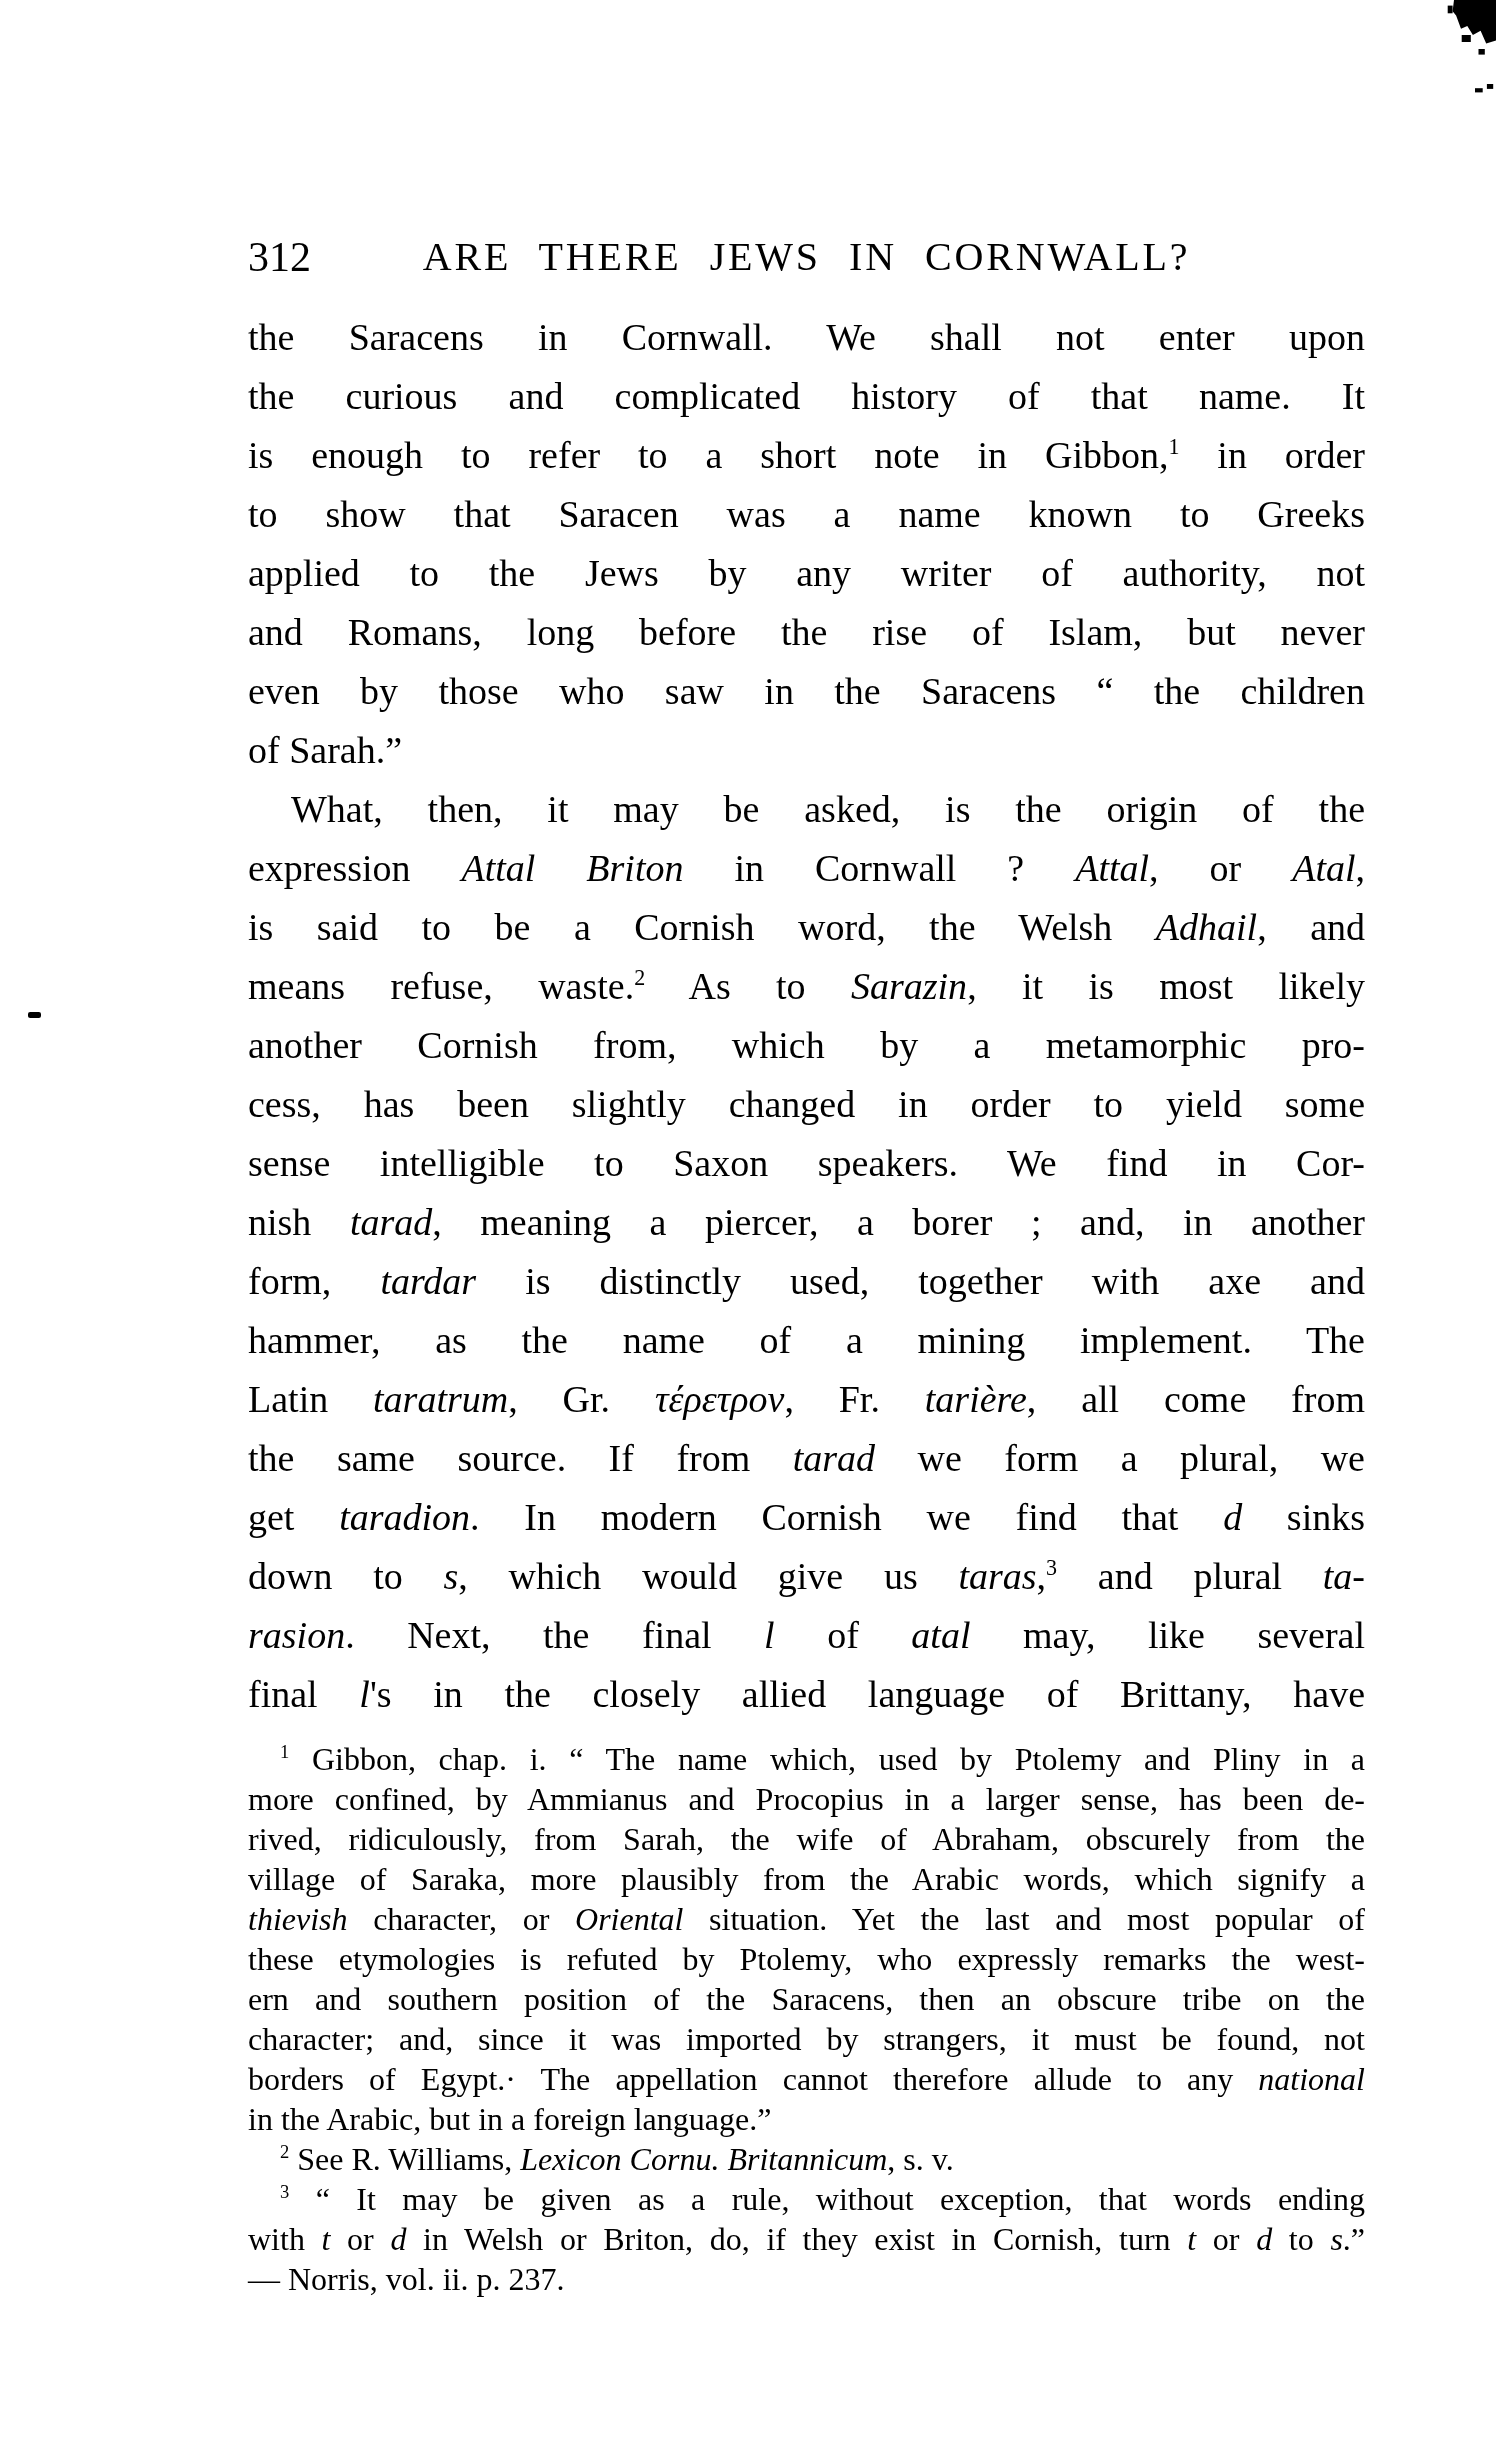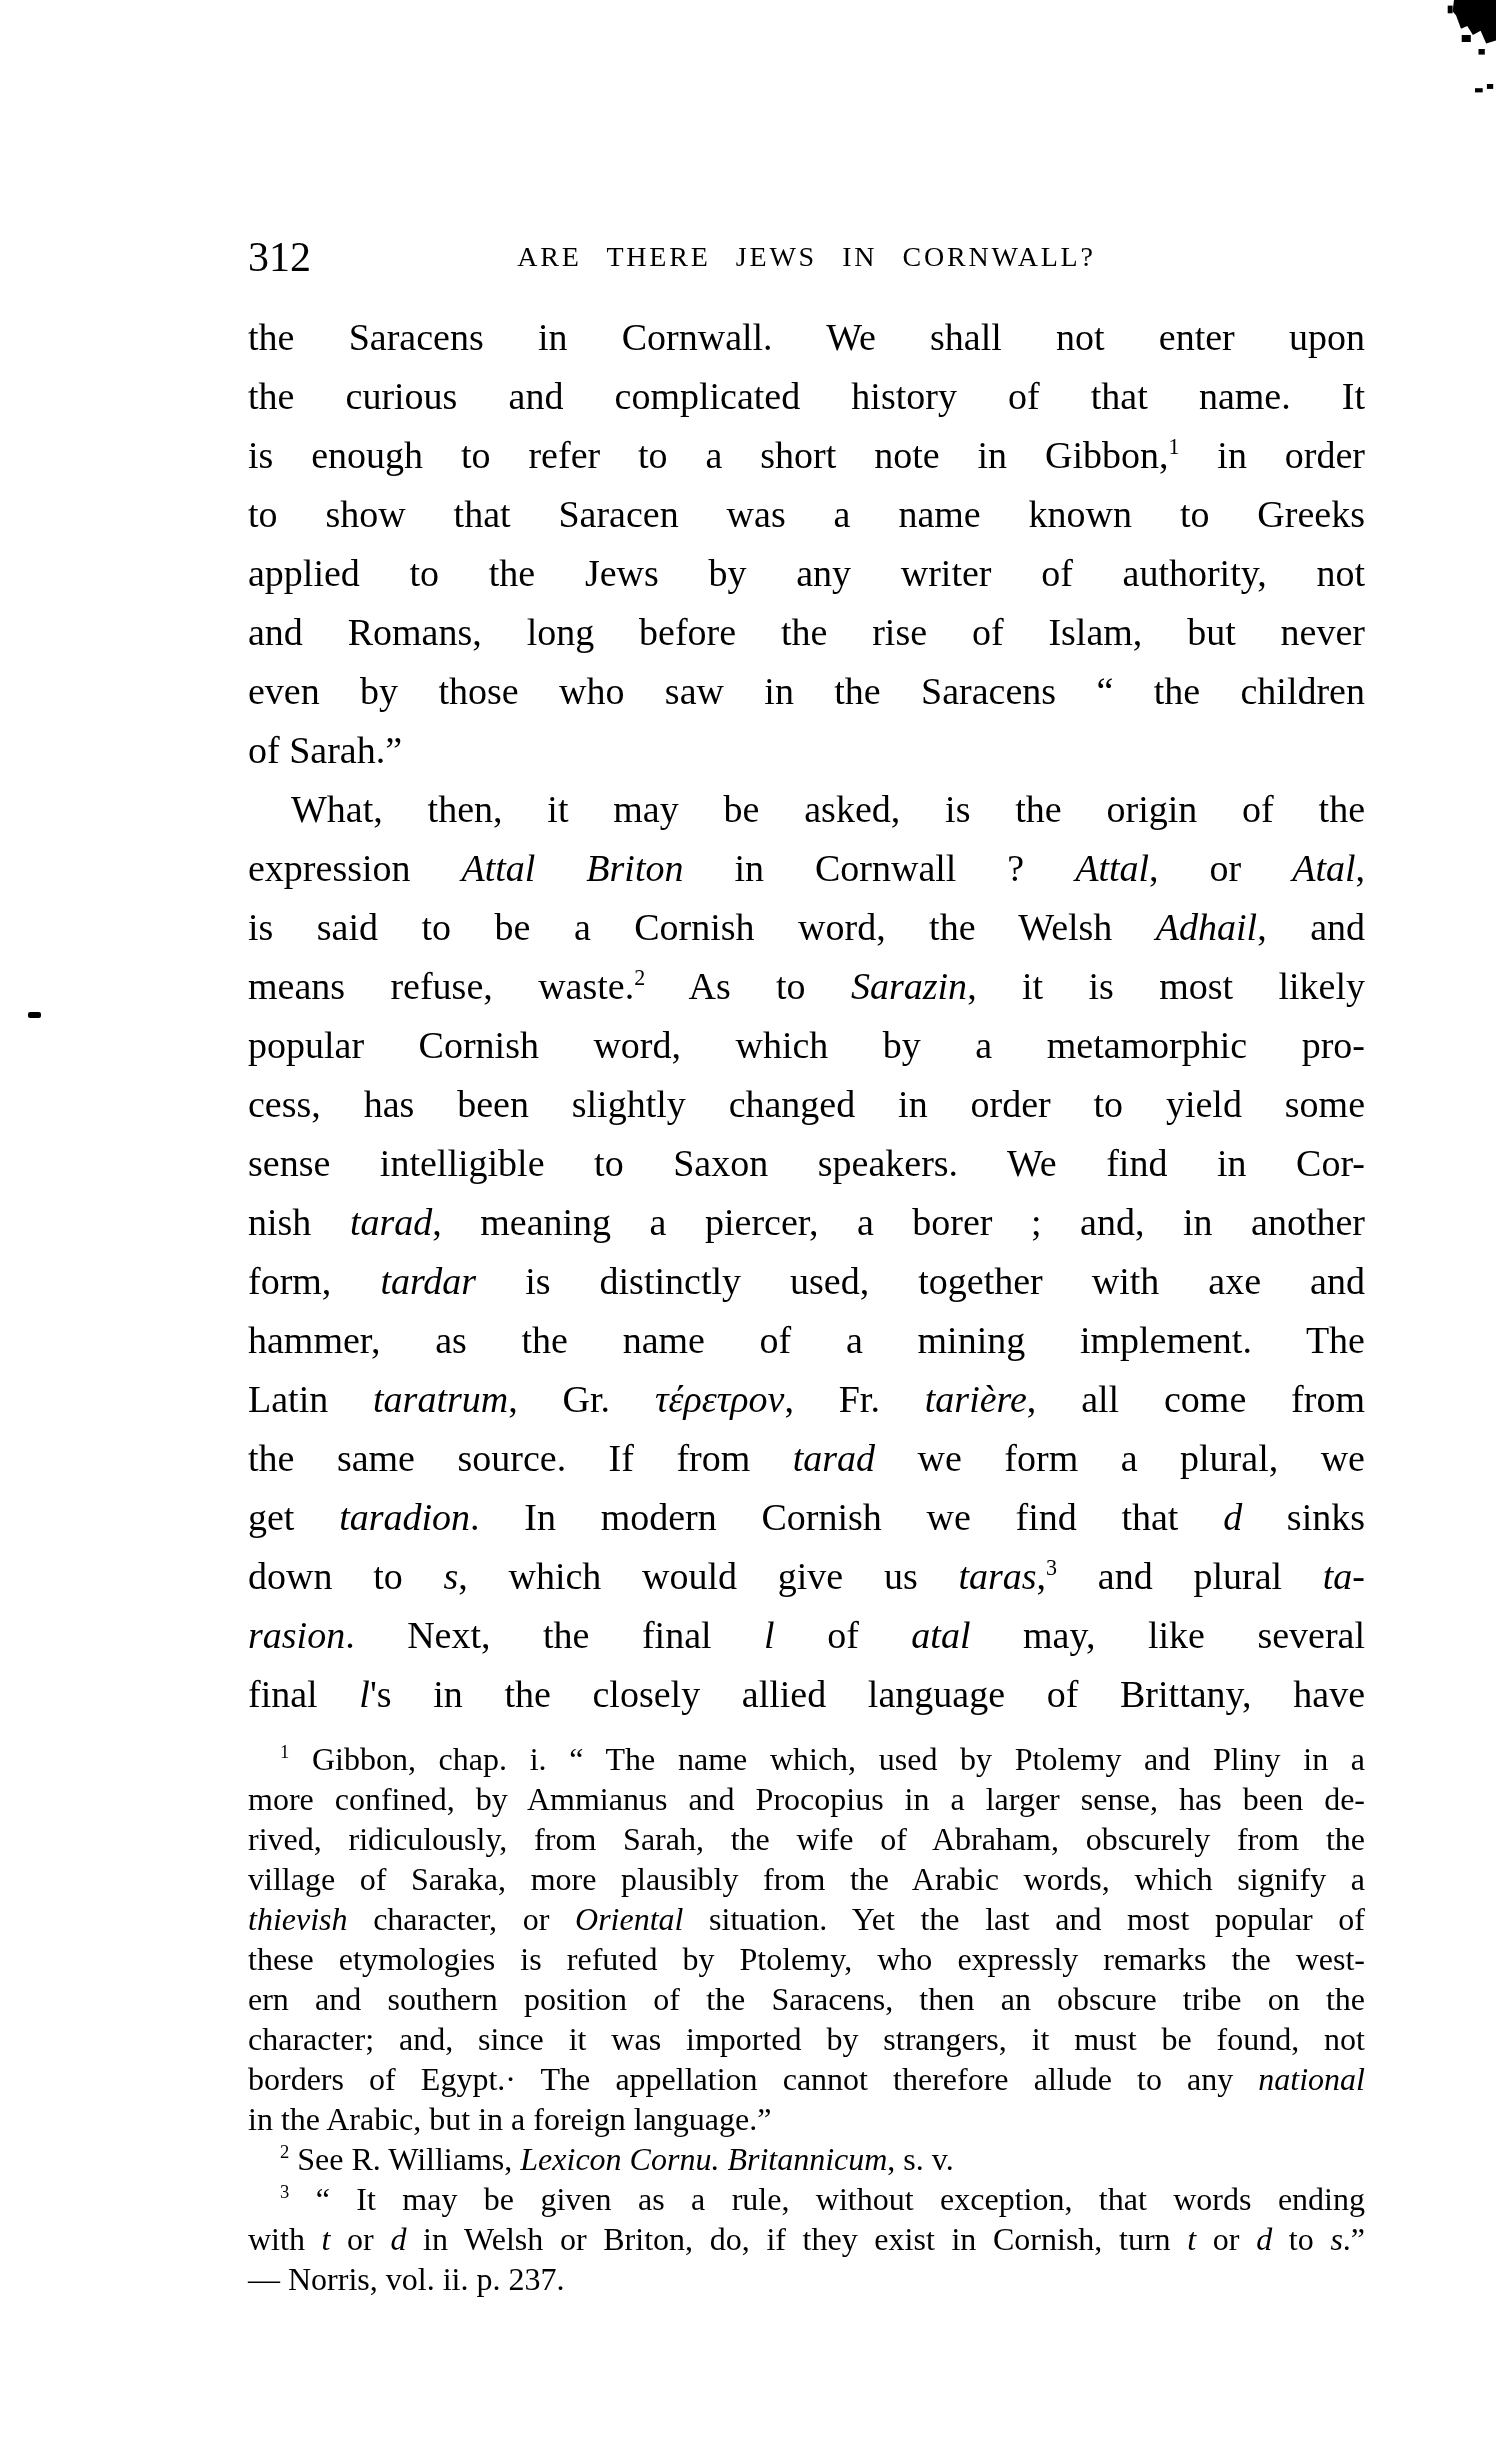--- a/index.html
+++ b/index.html
@@ -16,21 +16,21 @@
     left: 248px; top: 230px;
     width: 1117px;
   }
   .header { position: relative; height: 54px; margin-bottom: 24px; }
   .page-number {
     position: absolute; left: 0; top: 0;
     font-size: 42px; line-height: 54px;
   }
   .title {
     display: block; text-align: center;
-    font-size: 28px; line-height: 54px;
+    font-size: 40px; line-height: 54px;
     letter-spacing: 2.8px; word-spacing: 15.4px;
   }
   .bline {
     font-size: 38px; line-height: 59px;
     text-align: justify; text-align-last: justify;
   }
   .bline.indent { text-indent: 43px; }
   .bline.last { text-align-last: left; }
   .footnotes { margin-top: 15.4px; }
   .fline {
@@ -76,21 +76,21 @@
         <div class="bline"><span>is enough to refer to a short note in Gibbon,</span><span class="sup">1</span><span> in order</span></div>
         <div class="bline"><span>to show that Saracen was a name known to Greeks</span></div>
         <div class="bline"><span>applied to the Jews by any writer of authority, not</span></div>
         <div class="bline"><span>and Romans, long before the rise of Islam, but never</span></div>
         <div class="bline"><span>even by those who saw in the Saracens “ the children</span></div>
         <div class="bline last"><span>of Sarah.”</span></div>
         <div class="bline indent"><span>What, then, it may be asked, is the origin of the</span></div>
         <div class="bline"><span>expression </span><span class="it">Attal Briton</span><span> in Cornwall ?  </span><span class="it">Attal</span><span>, or </span><span class="it">Atal</span><span>,</span></div>
         <div class="bline"><span>is said to be a Cornish word, the Welsh </span><span class="it">Adhail</span><span>, and</span></div>
         <div class="bline"><span>means refuse, waste.</span><span class="sup">2</span><span>  As to </span><span class="it">Sarazin</span><span>, it is most likely</span></div>
-        <div class="bline"><span>popular Cornish word, which by a metamorphic pro-</span></div>
+        <div class="bline"><span>another Cornish from, which by a metamorphic pro-</span></div>
         <div class="bline"><span>cess, has been slightly changed in order to yield some</span></div>
         <div class="bline"><span>sense intelligible to Saxon speakers.  We find in Cor-</span></div>
         <div class="bline"><span>nish </span><span class="it">tarad</span><span>, meaning a piercer, a borer ; and, in another</span></div>
         <div class="bline"><span>form, </span><span class="it">tardar</span><span> is distinctly used, together with axe and</span></div>
         <div class="bline"><span>hammer, as the name of a mining implement.  The</span></div>
         <div class="bline"><span>Latin </span><span class="it">taratrum</span><span>, Gr. </span><span class="it">τέρετρον</span><span>, Fr. </span><span class="it">tarière</span><span>, all come from</span></div>
         <div class="bline"><span>the same source.  If from </span><span class="it">tarad</span><span> we form a plural, we</span></div>
         <div class="bline"><span>get </span><span class="it">taradion</span><span>.  In modern Cornish we find that </span><span class="it">d</span><span> sinks</span></div>
         <div class="bline"><span>down to </span><span class="it">s</span><span>, which would give us </span><span class="it">taras</span><span>,</span><span class="sup">3</span><span> and plural </span><span class="it">ta-</span></div>
         <div class="bline"><span class="it">rasion</span><span>.  Next, the final </span><span class="it">l</span><span> of </span><span class="it">atal</span><span> may, like several</span></div>

